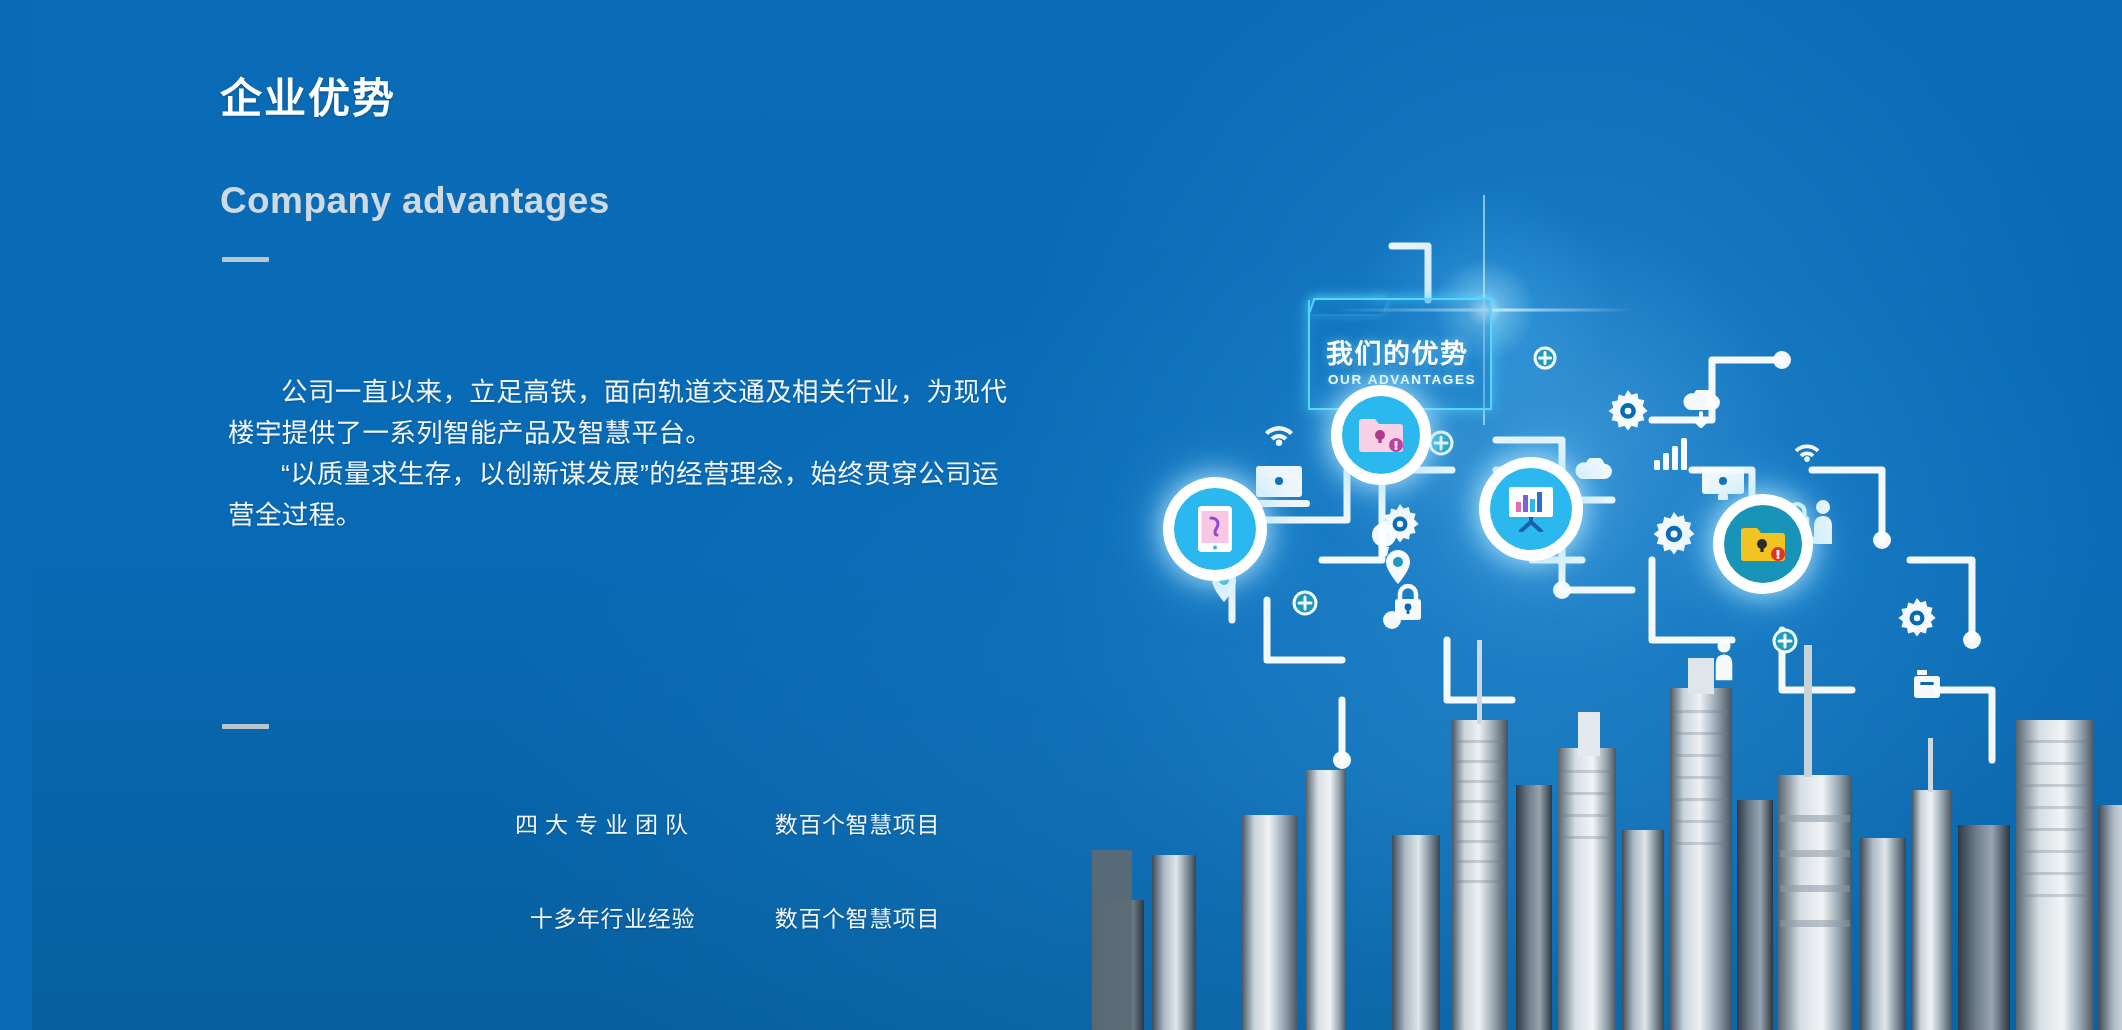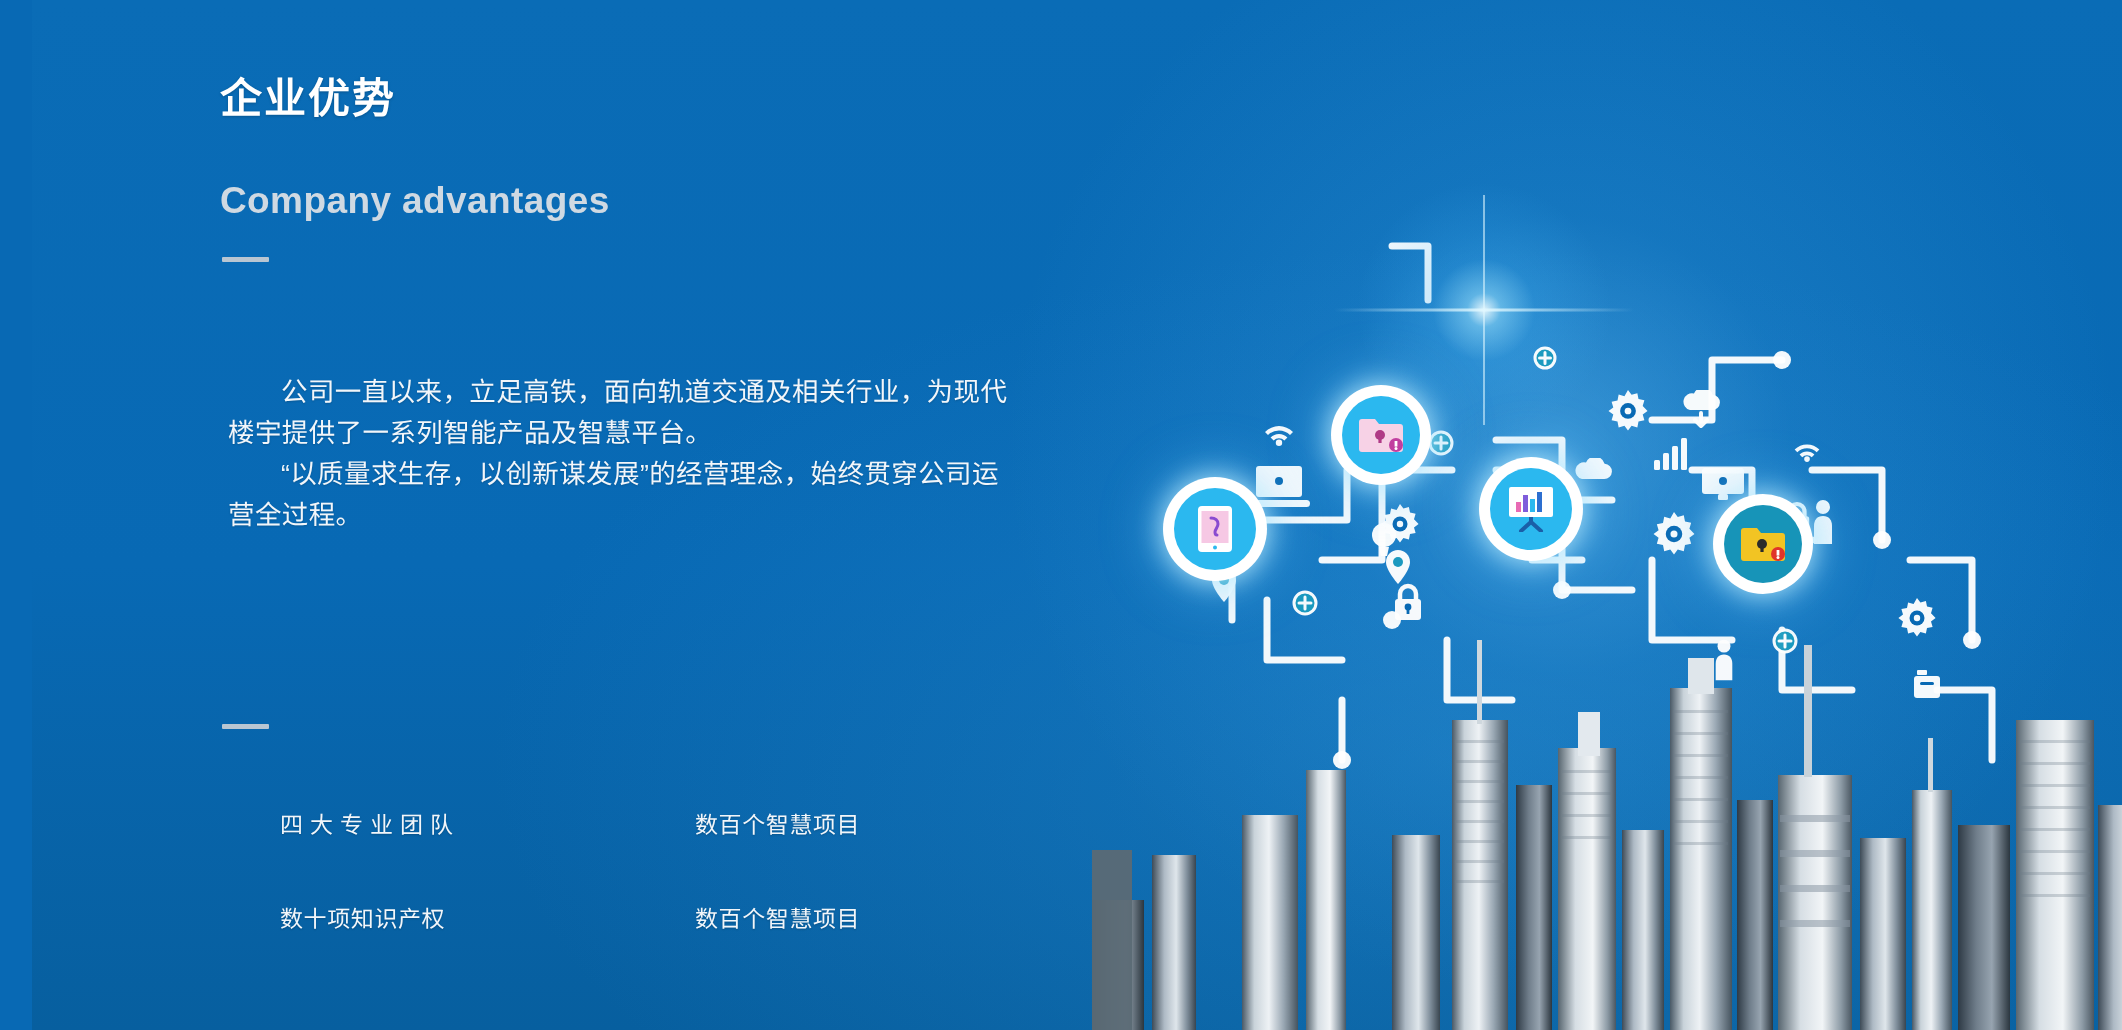--- a/index.html
+++ b/index.html
@@ -101,20 +101,21 @@
     grid-template-columns: 415px auto;
     grid-row-gap: 60px;
     align-items: center;
   }
   .stat {
     font-size: 23px;
     color: #f2f6fa;
     letter-spacing: 0.6px;
     white-space: nowrap;
     text-shadow: 0 1px 2px rgba(0,0,0,0.2);
+    text-align: right;
   }
   .stat.spaced { letter-spacing: 7px; }
 
   
   .graphic {
     position: absolute;
     left: 1060px;
     top: 0;
     width: 1062px;
     height: 1030px;
@@ -267,21 +268,21 @@
     <div class="paragraphs">
       <p class="para">公司一直以来，立足高铁，面向轨道交通及相关行业，为现代楼宇提供了一系列智能产品及智慧平台。</p>
       <p class="para">“以质量求生存，以创新谋发展”的经营理念，始终贯穿公司运营全过程。</p>
     </div>
 
     <div class="divider divider-mid"></div>
 
     <div class="stats">
       <div class="stat spaced">四大专业团队</div>
       <div class="stat">数百个智慧项目</div>
-      <div class="stat">数十项知识产权</div>
+      <div class="stat">十多年行业经验</div>
       <div class="stat">数百个智慧项目</div>
     </div>
   </div>
 
   <div class="graphic">
 
     <svg class="traces" width="1062" height="1030" viewBox="0 0 1062 1030" fill="none">
       <g stroke="#ffffff" stroke-width="7" stroke-linecap="round" stroke-linejoin="round" opacity="0.95" fill="none">
         <path d="M160 520 L255 520 L255 470"></path>
         <path d="M300 418 L300 470 L360 470"></path>
@@ -308,20 +309,24 @@
         <circle cx="470" cy="590" r="9"></circle>
         <circle cx="690" cy="360" r="9"></circle>
         <circle cx="790" cy="540" r="9"></circle>
         <circle cx="880" cy="640" r="9"></circle>
         <circle cx="250" cy="760" r="9"></circle>
       </g>
     </svg>
 
     <div class="starburst"></div>
 
+    <div class="folder-card">
+      <div class="folder-label-cn">我们的优势</div>
+      <div class="folder-label-en">OUR ADVANTAGES</div>
+    </div>
 
     <div class="glyph" style="left:170px; top:424px; width:34px; height:26px;">
       <svg width="34" height="26" viewBox="0 0 34 26" fill="#fff">
         <path d="M17 22a3.2 3.2 0 100-6.4 3.2 3.2 0 000 6.4z"></path>
         <path d="M8.6 13.6a11.8 11.8 0 0116.8 0l-3 3a7.6 7.6 0 00-10.8 0z"></path>
         <path d="M3 8a19.6 19.6 0 0128 0l-3 3a15.4 15.4 0 00-22 0z"></path>
       </svg>
     </div>
 
     <div class="glyph" style="left:154px; top:462px; width:66px; height:48px;">

